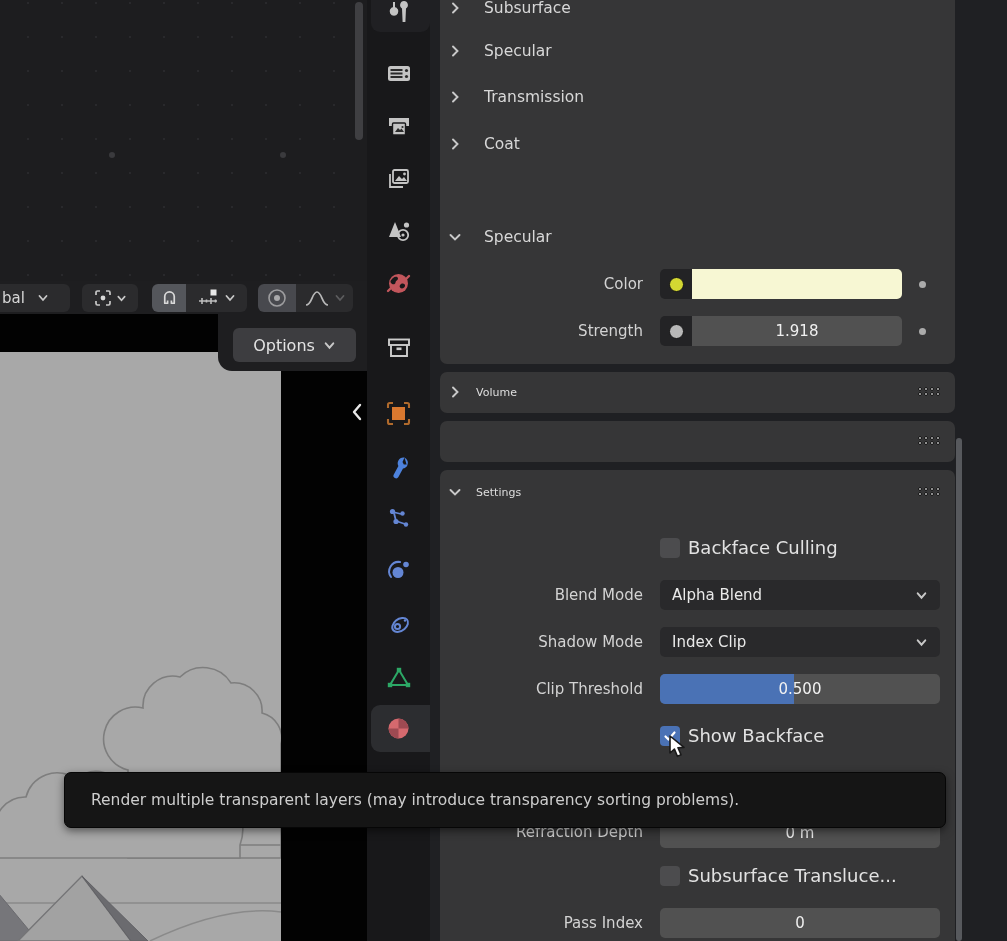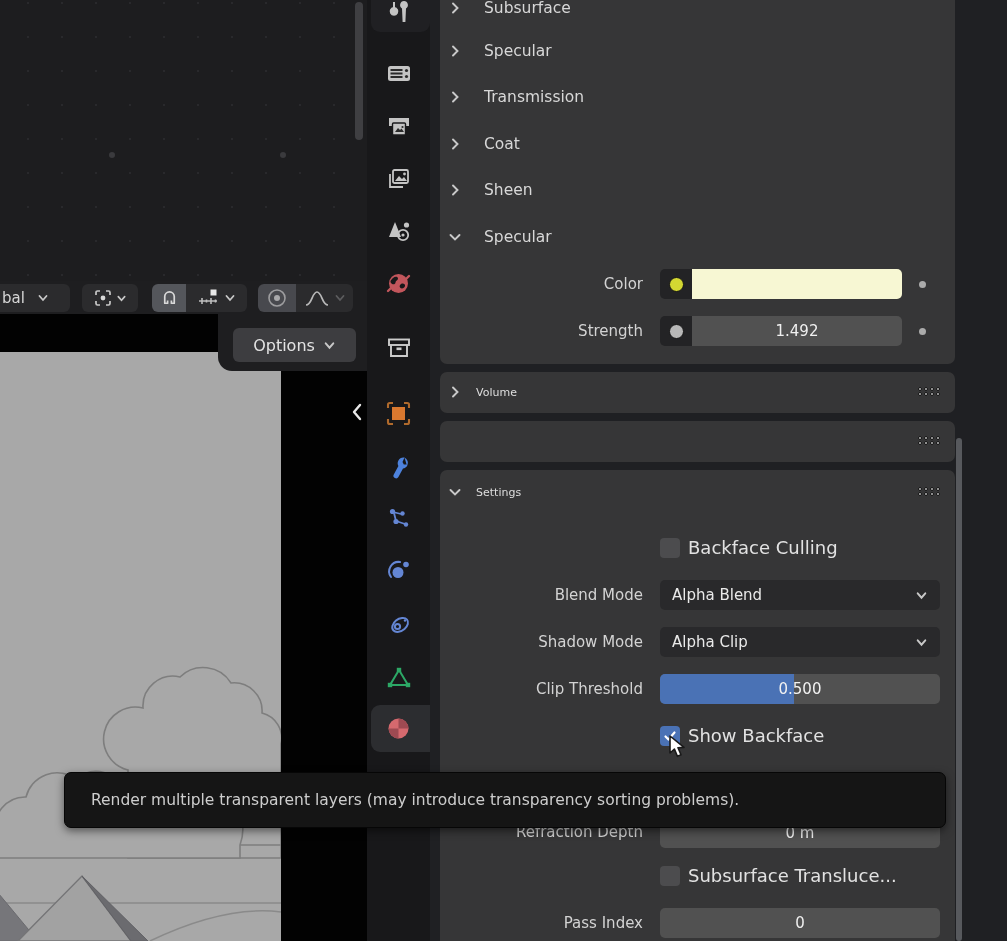--- a/index.html
+++ b/index.html
@@ -287,46 +287,40 @@
           <path d="M5 2.5l4.5 4.5L5 11.5" stroke="#c9c9c9" stroke-width="1.9" fill="none" stroke-linecap="round"></path>
         </svg>
       <span class="lbl">Transmission</span>
     </div>
     <div class="sec-row" style="top:128px;">
       <svg width="14" height="14" viewBox="0 0 14 14">
           <path d="M5 2.5l4.5 4.5L5 11.5" stroke="#c9c9c9" stroke-width="1.9" fill="none" stroke-linecap="round"></path>
         </svg>
       <span class="lbl">Coat</span>
     </div>
-    <div class="sec-row" style="top:174px;">
-      <svg width="14" height="14" viewBox="0 0 14 14">
-          <path d="M5 2.5l4.5 4.5L5 11.5" stroke="#c9c9c9" stroke-width="1.9" fill="none" stroke-linecap="round"></path>
-        </svg>
-      <span class="lbl">Sheen</span>
-    </div>
     <div class="sec-row" style="top:221px;">
       <svg width="14" height="14" viewBox="0 0 14 14">
           <path d="M2.5 5l4.5 4.5L11.5 5" stroke="#c9c9c9" stroke-width="1.9" fill="none" stroke-linecap="round"></path>
         </svg>
       <span class="lbl">Specular</span>
     </div>
 
     <div class="row-label" style="top:269px;">Color</div>
     <div class="sock" style="top:269px;">
       <span class="sock-circle" style="background:#d3d732;"></span>
     </div>
     <div class="widget" id="swatch" style="top:269px;background:#f7f7d3;"></div>
     <div class="anim-dot" style="top:281px;"></div>
 
     <div class="row-label" style="top:316px;">Strength</div>
     <div class="sock" style="top:316px;">
       <span class="sock-circle" style="background:#b8b8b8;"></span>
     </div>
     <div class="widget field" id="strength-field" style="top:316px;">
-      <span>1.492</span>
+      <span>1.918</span>
     </div>
     <div class="anim-dot" style="top:328px;"></div>
 
     <div class="panel" style="top:372px;height:41px;"></div>
     <div class="hdr-row" style="top:376px;">
       <svg width="14" height="14" viewBox="0 0 14 14">
           <path d="M5 2.5l4.5 4.5L5 11.5" stroke="#c9c9c9" stroke-width="1.9" fill="none" stroke-linecap="round"></path>
         </svg>
       <span class="lbl">Volume</span>
     </div>
@@ -350,21 +344,21 @@
     <div class="row-label" style="top:580px;">Blend Mode</div>
     <div class="widget dd" style="top:580px;">
       <span class="txt">Alpha Blend</span>
       <svg width="13" height="13" viewBox="0 0 12 12">
           <path d="M2.5 4l3.5 4 3.5-4" stroke="#c8c8c8" stroke-width="1.8" fill="none" stroke-linecap="round"></path>
         </svg>
     </div>
 
     <div class="row-label" style="top:627px;">Shadow Mode</div>
     <div class="widget dd" style="top:627px;">
-      <span class="txt">Alpha Clip</span>
+      <span class="txt">Index Clip</span>
       <svg width="13" height="13" viewBox="0 0 12 12">
           <path d="M2.5 4l3.5 4 3.5-4" stroke="#c8c8c8" stroke-width="1.8" fill="none" stroke-linecap="round"></path>
         </svg>
     </div>
 
     <div class="row-label" style="top:674px;">Clip Threshold</div>
     <div class="widget slider" style="top:674px;">
       <div class="fill"></div>
       <div class="txt">0.500</div>
     </div>

